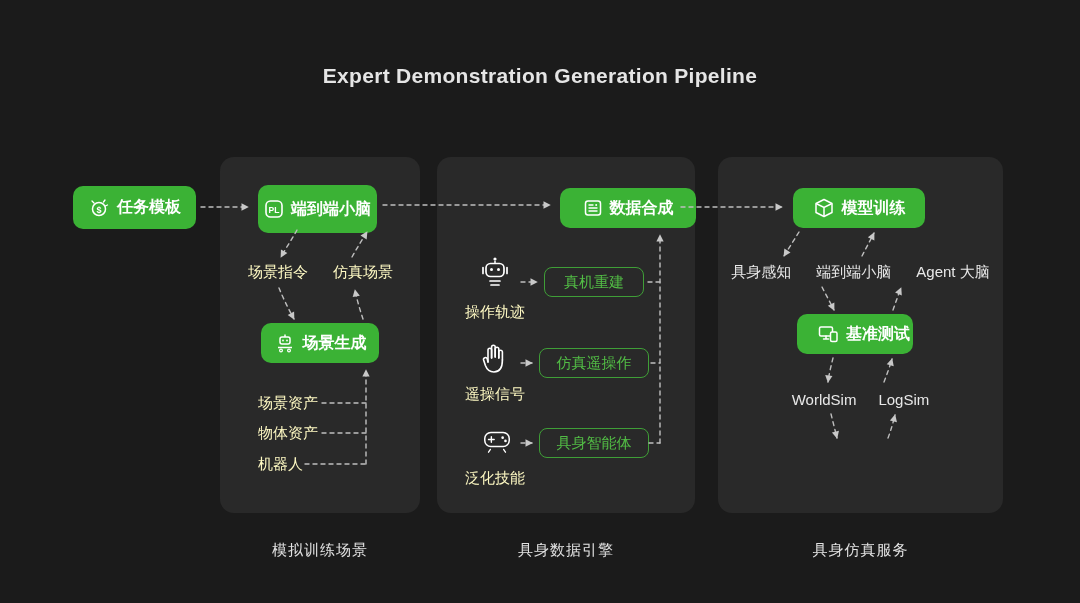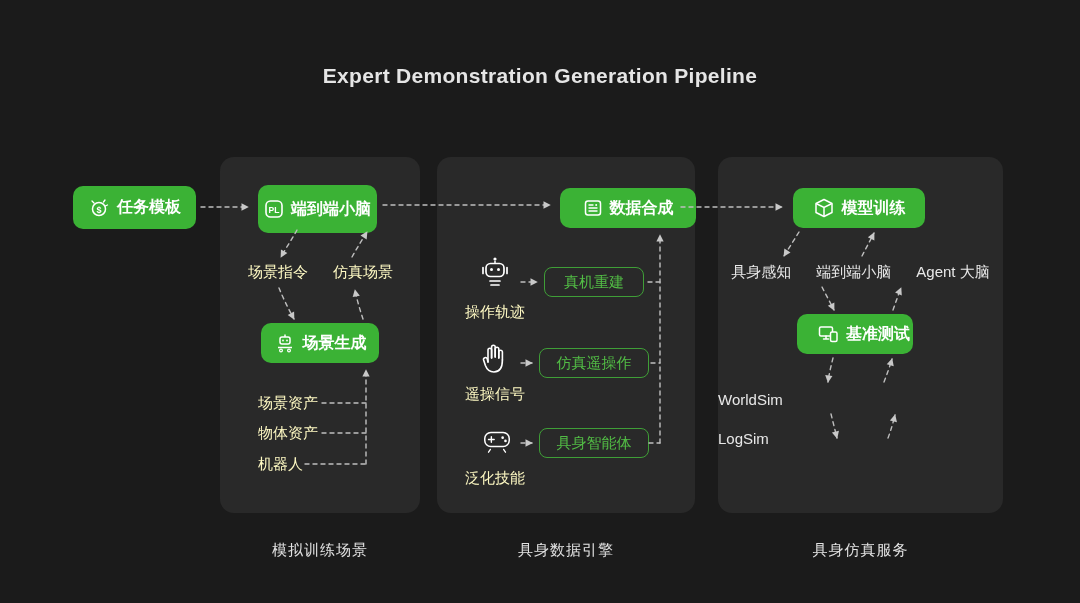--- a/index.html
+++ b/index.html
@@ -171,21 +171,21 @@
       <span class="icon">
         <svg width="22" height="22" viewBox="0 0 22 22">
           <rect x="2.5" y="4" width="13" height="9" rx="1.5" fill="none" stroke="#fff" stroke-width="1.5"></rect>
           <path d="M6.5 16 h5 M9 13 v3" stroke="#fff" stroke-width="1.5" stroke-linecap="round"></path>
           <rect x="13.5" y="9" width="6.5" height="9.5" rx="1.5" fill="#3bb235" stroke="#fff" stroke-width="1.5"></rect>
         </svg>
       </span>
       <span>基准测试</span>
     </div>
 
-    <div class="row-flex" style="top:234px;gap:22px;flex-direction:column;">
+    <div class="row-flex" style="top:234px;gap:22px;">
       <span>WorldSim</span>
       <span>LogSim</span>
     </div>
 
   </section>
 
   <div class="caption" style="left:220px;width:200px;">模拟训练场景</div>
   <div class="caption" style="left:718px;width:285px;">具身仿真服务</div>
   <div class="caption" style="left:437px;width:258px;">具身数据引擎</div>
 

